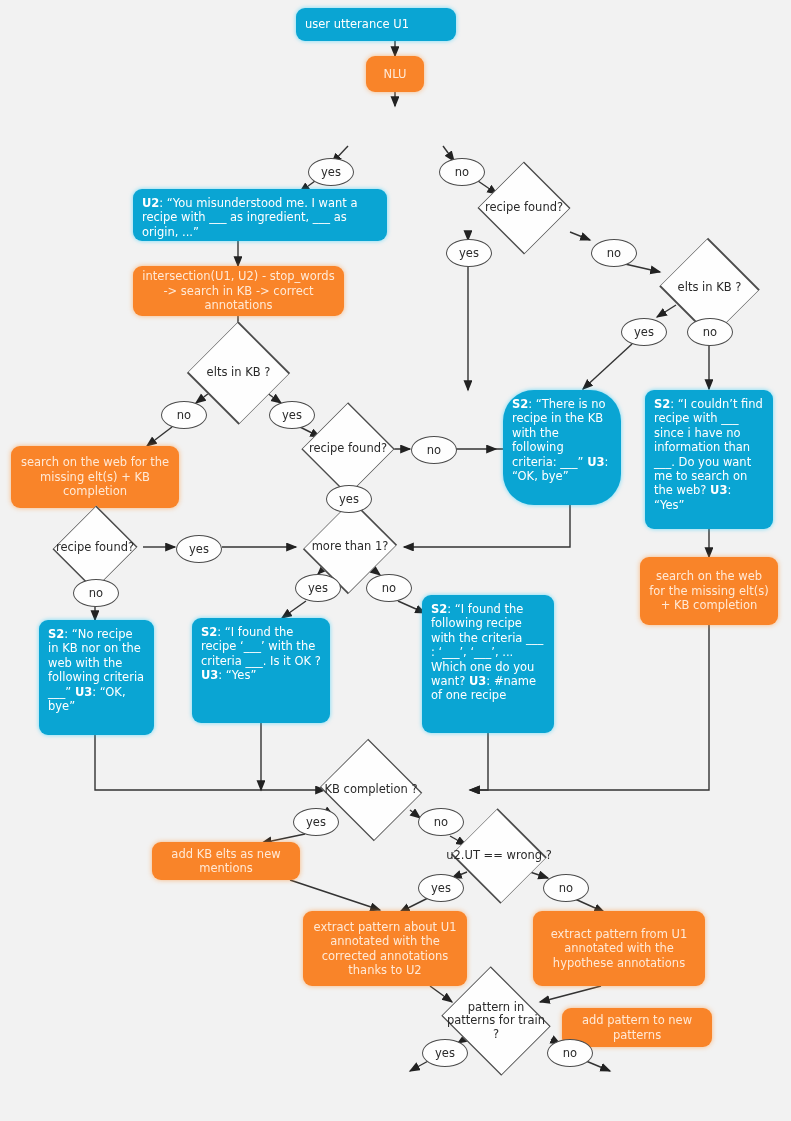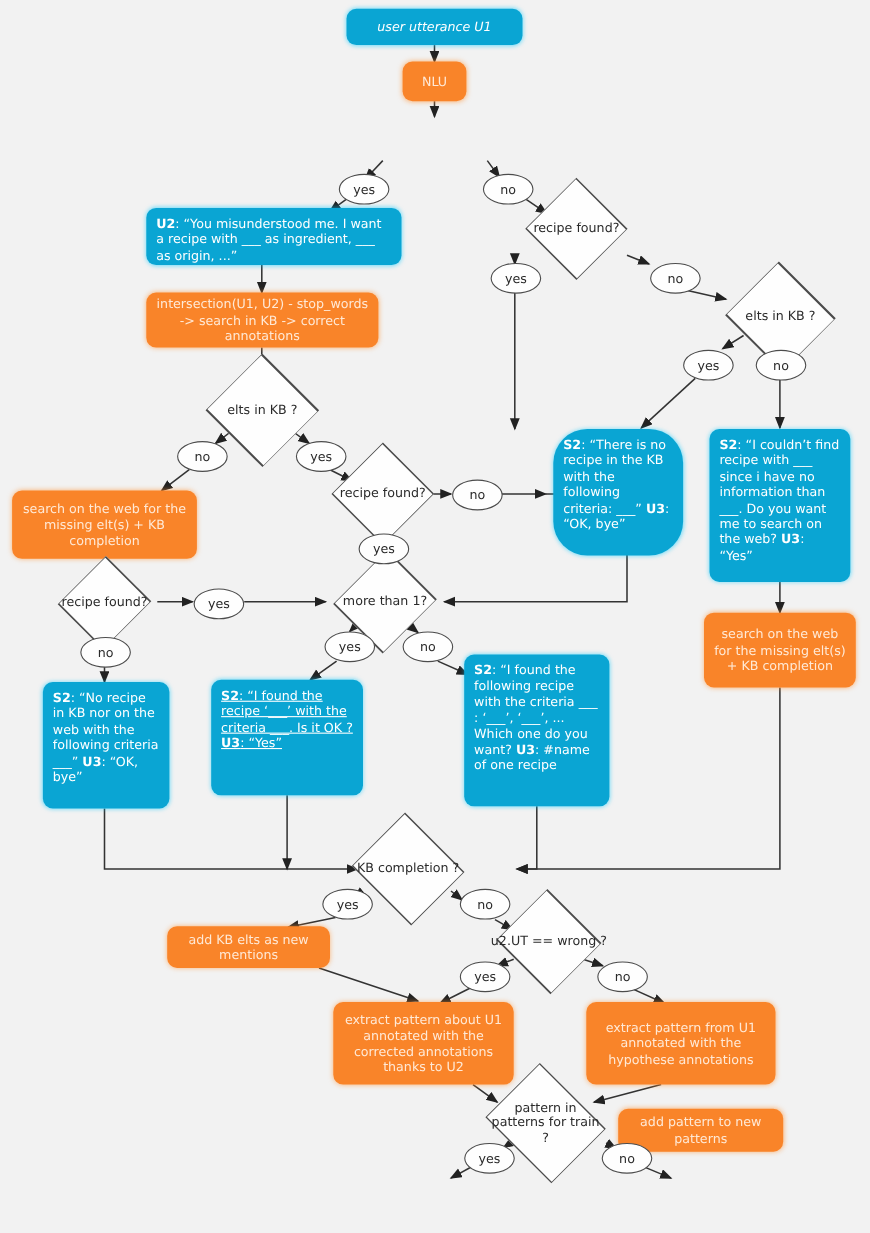--- a/index.html
+++ b/index.html
@@ -161,37 +161,37 @@
       <path d="M601,986 L540,1002"></path>
 
       <path d="M466,1038 L458,1043"></path>
       <path d="M430,1060 L410,1071"></path>
 
       <path d="M551,1039 L560,1044"></path>
       <path d="M586,1061 L610,1071"></path>
     </g>
   </svg>
 
-  <div class="node blue" style="left:315px;top:8px;width:160px;height:33px;display:flex;align-items:center;justify-content:center;font-style:italic;">
+  <div class="node blue" style="left:296px;top:8px;width:160px;height:33px;display:flex;align-items:center;">
     <span>user utterance U1</span>
   </div>
 
   <div class="node orange" style="left:366px;top:56px;width:58px;height:36px;">
     <span>NLU</span>
   </div>
 
 
   <div class="ell" style="left:308px;top:158px;">
     <span>yes</span>
   </div>
   <div class="ell" style="left:439px;top:158px;">
     <span>no</span>
   </div>
 
-  <div class="node blue" style="left:133px;top:189px;width:232px;height:52px;">
+  <div class="node blue" style="left:133px;top:189px;width:254px;height:52px;">
     <b>U2</b><span>: “You misunderstood me. I want a recipe with ___ as ingredient, ___ as origin, ...”</span>
   </div>
 
   <div class="node orange" style="left:133px;top:266px;width:211px;height:50px;">
     <span>intersection(U1, U2) - stop_words -&gt; search in KB -&gt; correct annotations</span>
   </div>
 
   <div class="node diamond" style="left:172px;top:354px;width:133px;height:38px;">
     <div class="dshape" style="transform:rotate(45deg) scale(.55,1.92);"></div>
     <div class="dlabel">elts in KB ?</div>
@@ -242,21 +242,21 @@
   </div>
   <div class="ell" style="left:366px;top:574px;">
     <span>no</span>
   </div>
 
   <div class="node blue" style="left:39px;top:620px;width:115px;height:115px;">
     <b>S2</b><span>: “No recipe in KB nor on the web with the following criteria ___”</span>
     <b>U3</b><span>: “OK, bye”</span>
   </div>
 
-  <div class="node blue" style="left:192px;top:618px;width:138px;height:105px;text-decoration:underline;">
+  <div class="node blue" style="left:192px;top:618px;width:138px;height:105px;">
     <b>S2</b><span>: “I found the recipe ‘___’ with the criteria ___. Is it OK ?</span>
     <b>U3</b><span>: “Yes”</span>
   </div>
 
   <div class="node blue" style="left:422px;top:595px;width:132px;height:138px;">
     <b>S2</b><span>: “I found the following recipe with the criteria ___ : ‘___’, ‘___’, ... Which one do you want?</span>
     <b>U3</b><span>: #name of one recipe</span>
   </div>
 
   <div class="node diamond" style="left:477px;top:185px;width:94px;height:46px;">

